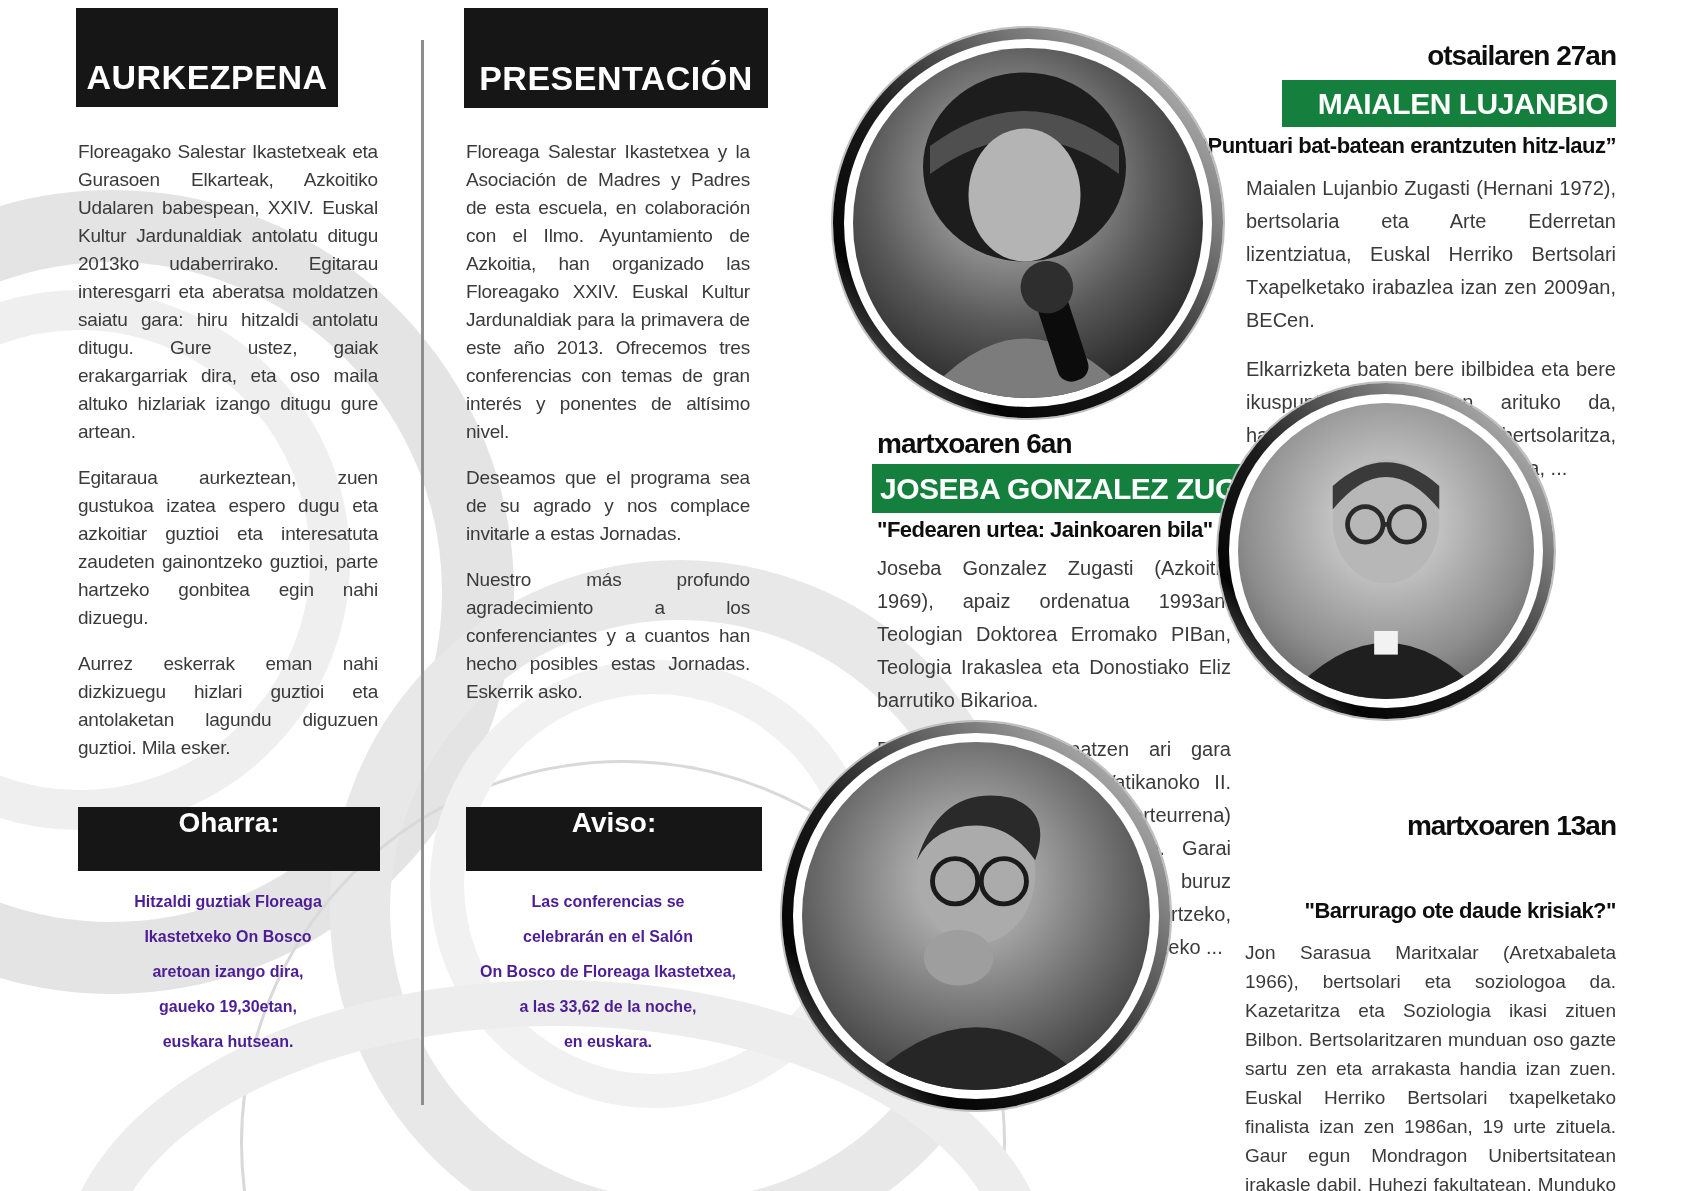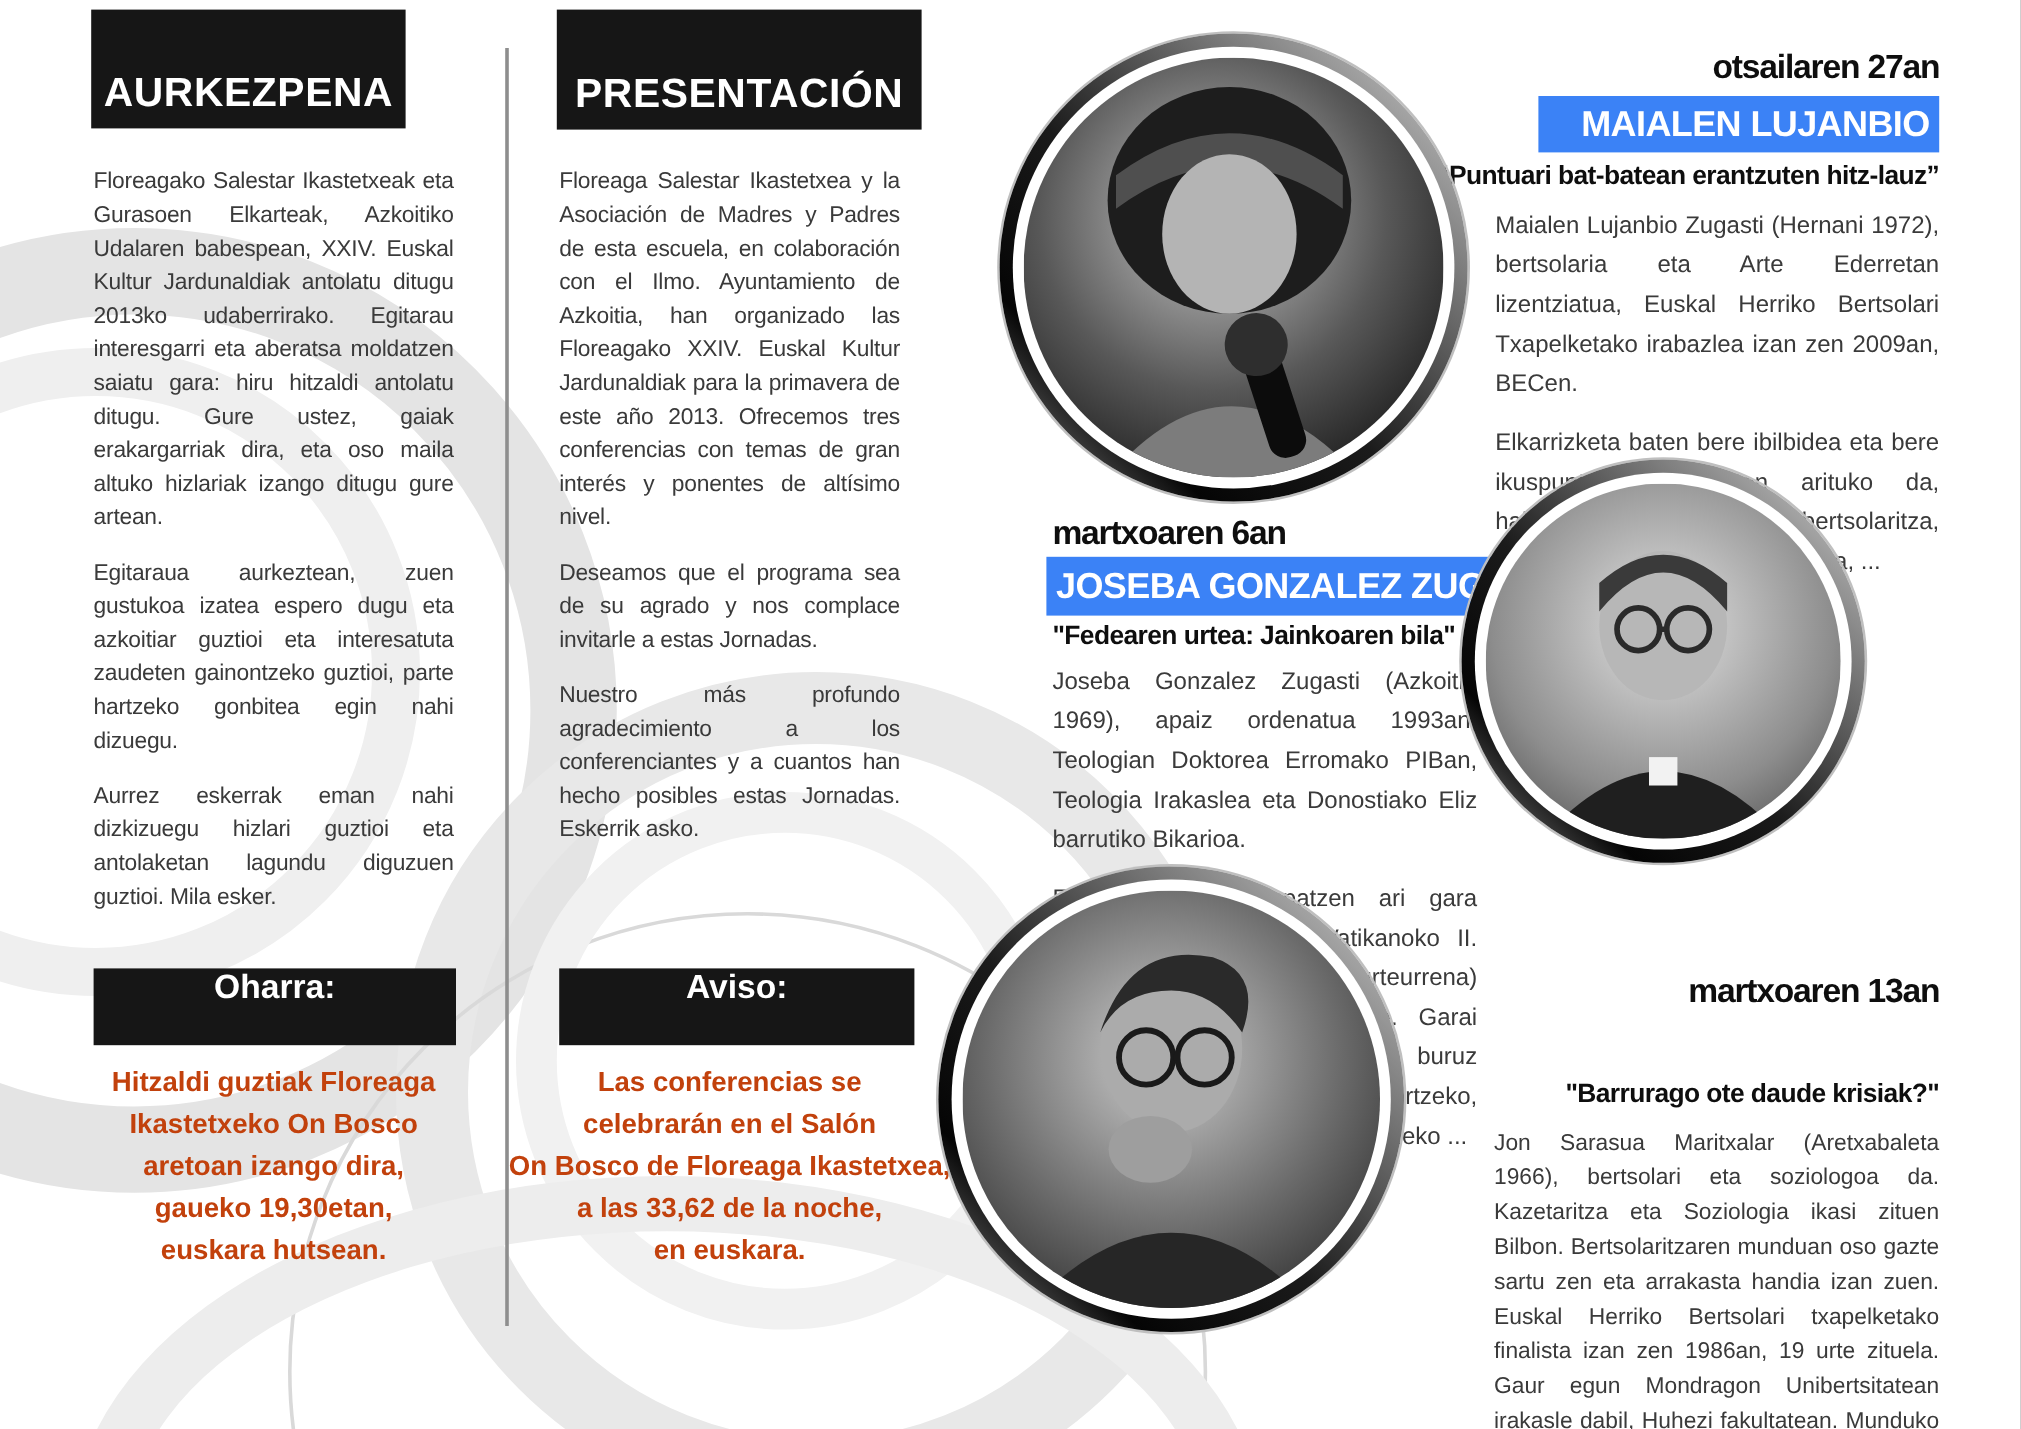--- a/index.html
+++ b/index.html
@@ -27,30 +27,30 @@
   }
   .body-col p{
     margin:0 0 18px 0;font-size:19px;line-height:28px;text-align:justify;
     letter-spacing:-0.2px;color:#3a3a3a;
   }
   .notice-box{
     background:#161616;color:#ffffff;font-weight:bold;font-size:28px;
     display:flex;align-items:flex-start;justify-content:center;box-sizing:border-box;
   }
   .notice-text{
-    font-weight:bold;font-size:23px;line-height:35px;text-align:center;color:#c2410c;
+    font-weight:bold;font-size:16px;line-height:35px;text-align:center;color:#4c1d95;
     white-space:pre-line;
   }
   .notice-footer{font-weight:bold;font-size:23px;text-align:center;color:#1c1c1c;}
   .divider{background:#8e8e8e;}
 
   
   .spk-date{font-weight:bold;font-size:28px;color:#0e0e0e;letter-spacing:-1px;}
   .spk-bar{
-    background:#3b82f6;color:#ffffff;font-weight:bold;font-size:30px;letter-spacing:-0.5px;
+    background:#15803d;color:#ffffff;font-weight:bold;font-size:30px;letter-spacing:-0.5px;
     display:flex;align-items:center;box-sizing:border-box;padding:0 8px;z-index:1;
   }
   .spk-bar.right{justify-content:flex-end;}
   .spk-quote{font-weight:bold;font-size:22px;color:#0e0e0e;letter-spacing:-0.5px;}
   .txt-right{text-align:right;}
   .spk-body p{margin:0 0 16px 0;font-size:20px;line-height:33px;text-align:justify;color:#3a3a3a;}
   .spk-body.tight p{font-size:19px;line-height:29px;}
 
   
   .photo-frame{

